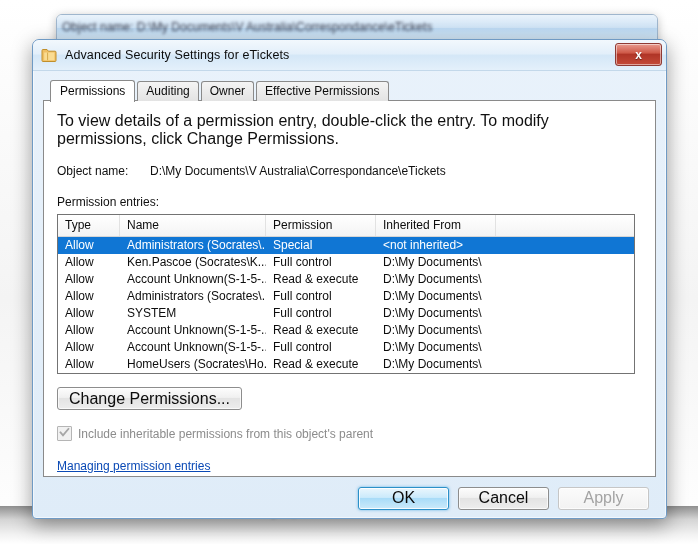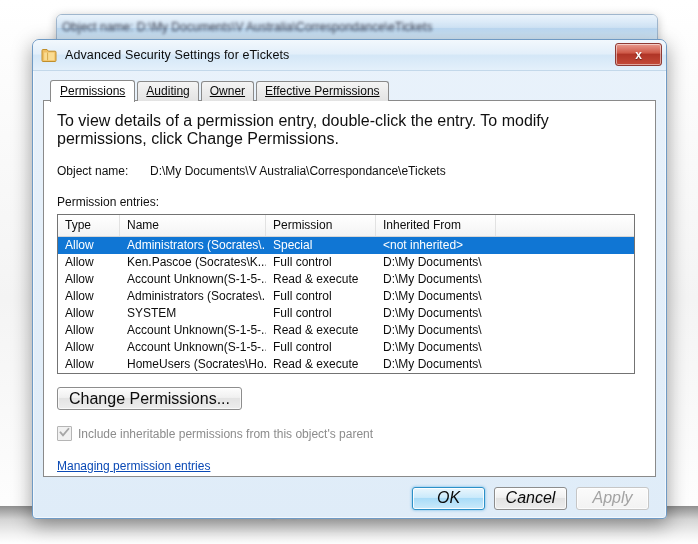--- a/index.html
+++ b/index.html
@@ -170,21 +170,20 @@
   }
 
   
   .tabstrip {
     display: flex;
     align-items: flex-end;
     height: 21px;
     position: relative;
     z-index: 2;
     padding-left: 7px;
-    text-decoration: underline;
   }
   .tab {
     height: 19px;
     line-height: 19px;
     padding: 0 8px;
     font-size: 12px;
     color: #0b0b0b;
     border: 1px solid #8a8a8a;
     border-bottom: none;
     border-radius: 3px 3px 0 0;
@@ -333,21 +332,21 @@
     right: 0;
     bottom: 0;
     height: 42px;
     display: flex;
     align-items: center;
     justify-content: flex-end;
     padding-right: 17px;
     box-sizing: border-box;
     gap: 9px;
   }
-  .footer .btn { height: 23px; width: 73px; font-style: italic; }
+  .footer .btn { height: 23px; width: 91px; }
   .btn.default {
     background: linear-gradient(180deg,#eaf6fd 0%,#cbeafb 45%,#a9dcf8 50%,#cceafa 100%);
     border: 1px solid #2c90c8;
     box-shadow: 0 0 0 1px rgba(255,255,255,.85) inset,
                 0 0 3px rgba(60,160,220,.75);
   }
   .btn.disabled {
     color: #a3a3a3;
     background: linear-gradient(180deg,#fbfbfb 0%,#f2f2f2 100%);
     border-color: #c6c6c6;

